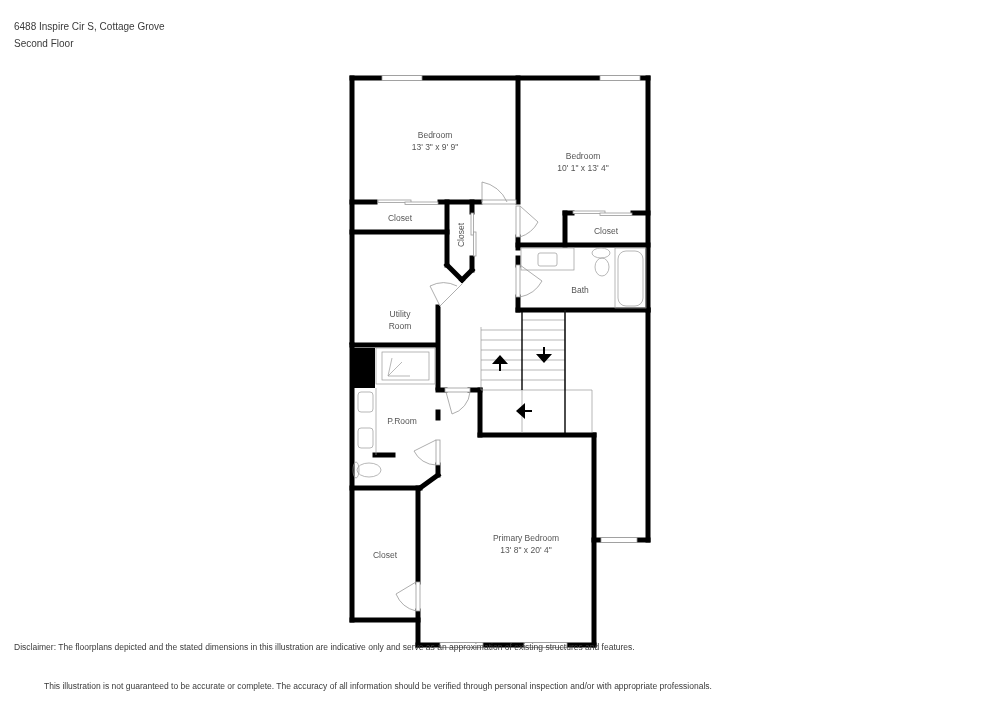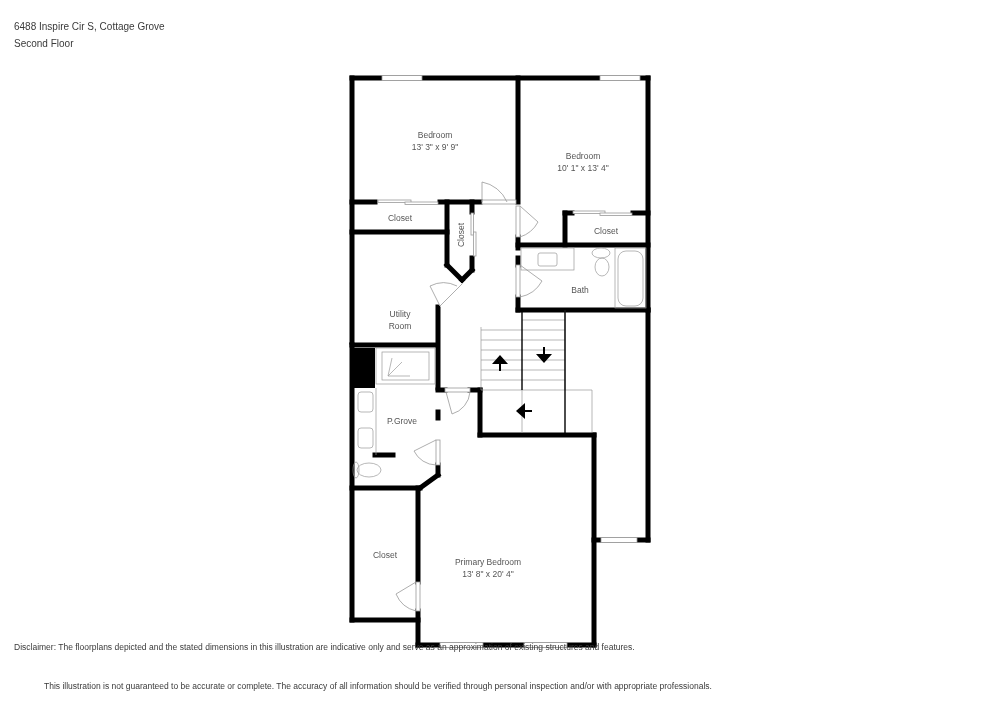--- a/index.html
+++ b/index.html
@@ -184,21 +184,21 @@
   <div>10' 1" x 13' 4"</div>
 </div>
 <div class="lbl" style="left:400px; top:212px;">Closet</div>
 <div class="lbl" style="left:606px; top:225px;">Closet</div>
 <div class="lbl vert" style="left:461px; top:235px;">Closet</div>
 <div class="lbl" style="left:400px; top:277px;margin-top:31px;">
   <div>Utility</div>
   <div>Room</div>
 </div>
 <div class="lbl" style="left:580px; top:284px;">Bath</div>
-<div class="lbl" style="left:402px; top:415px;">P.Grove</div>
-<div class="lbl" style="left:488px; top:532px;margin-top:24px;">
+<div class="lbl" style="left:402px; top:415px;">P.Room</div>
+<div class="lbl" style="left:526px; top:532px;">
   <div>Primary Bedroom</div>
   <div>13' 8" x 20' 4"</div>
 </div>
 <div class="lbl" style="left:385px; top:549px;">Closet</div>
 
 <div class="disc l1">Disclaimer: The floorplans depicted and the stated dimensions in this illustration are indicative only and serve as an approximation of existing structures and features.</div>
 <div class="disc l2">This illustration is not guaranteed to be accurate or complete. The accuracy of all information should be verified through personal inspection and/or with appropriate professionals.</div>
 
 </body></html>

